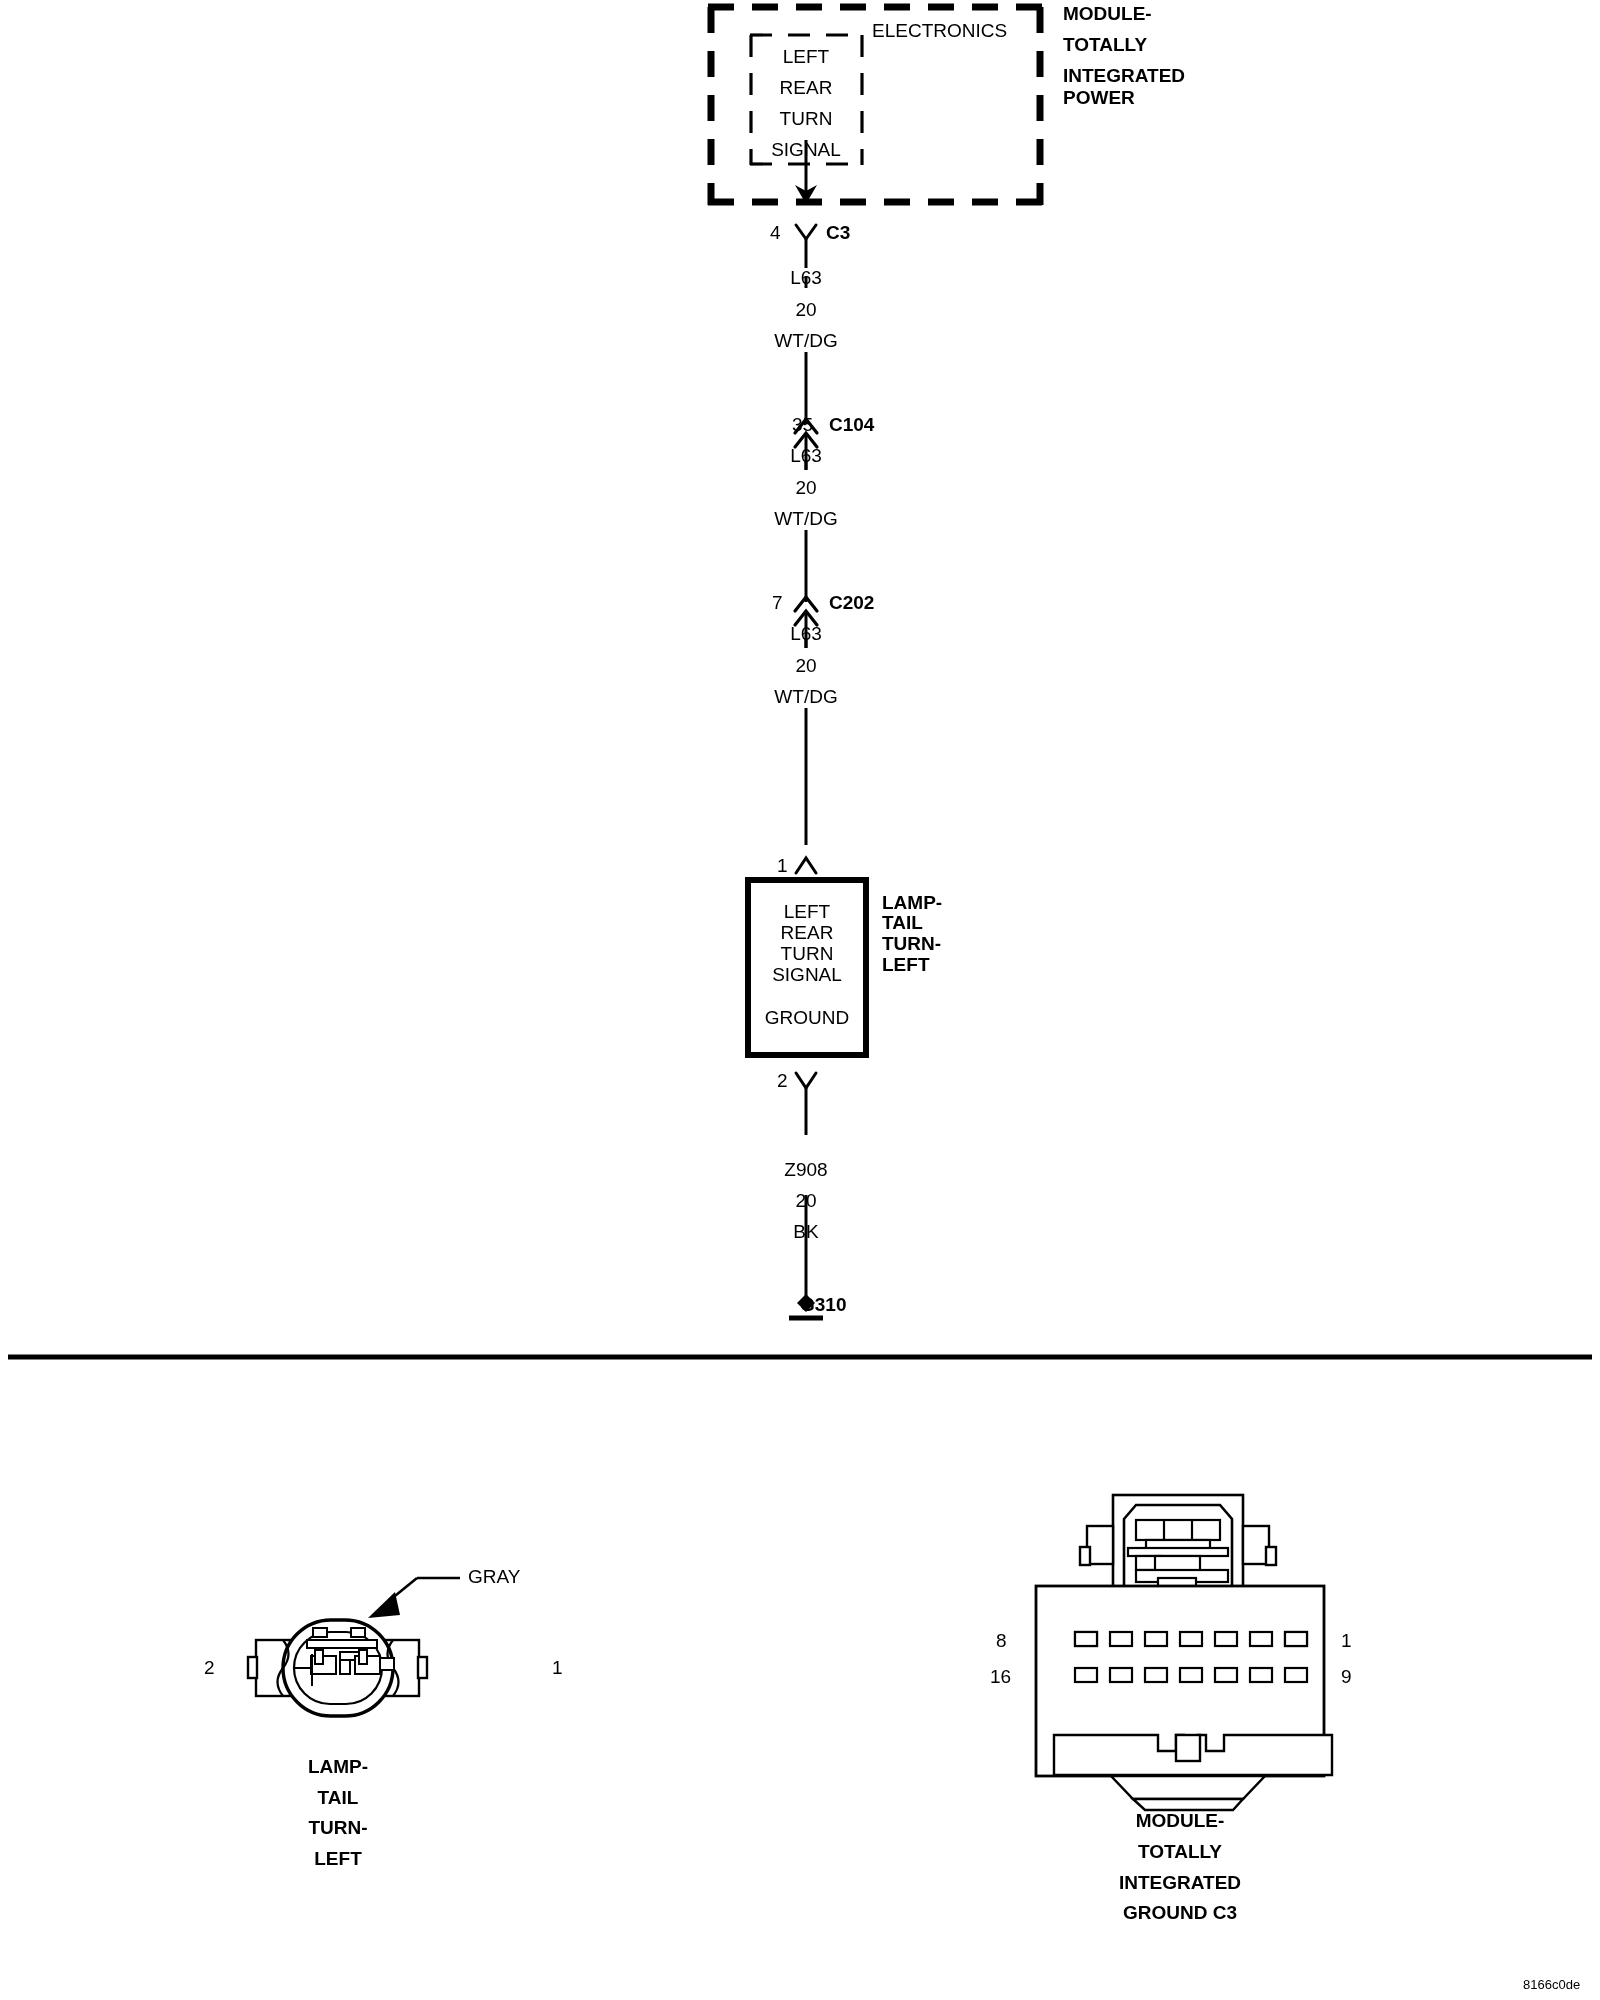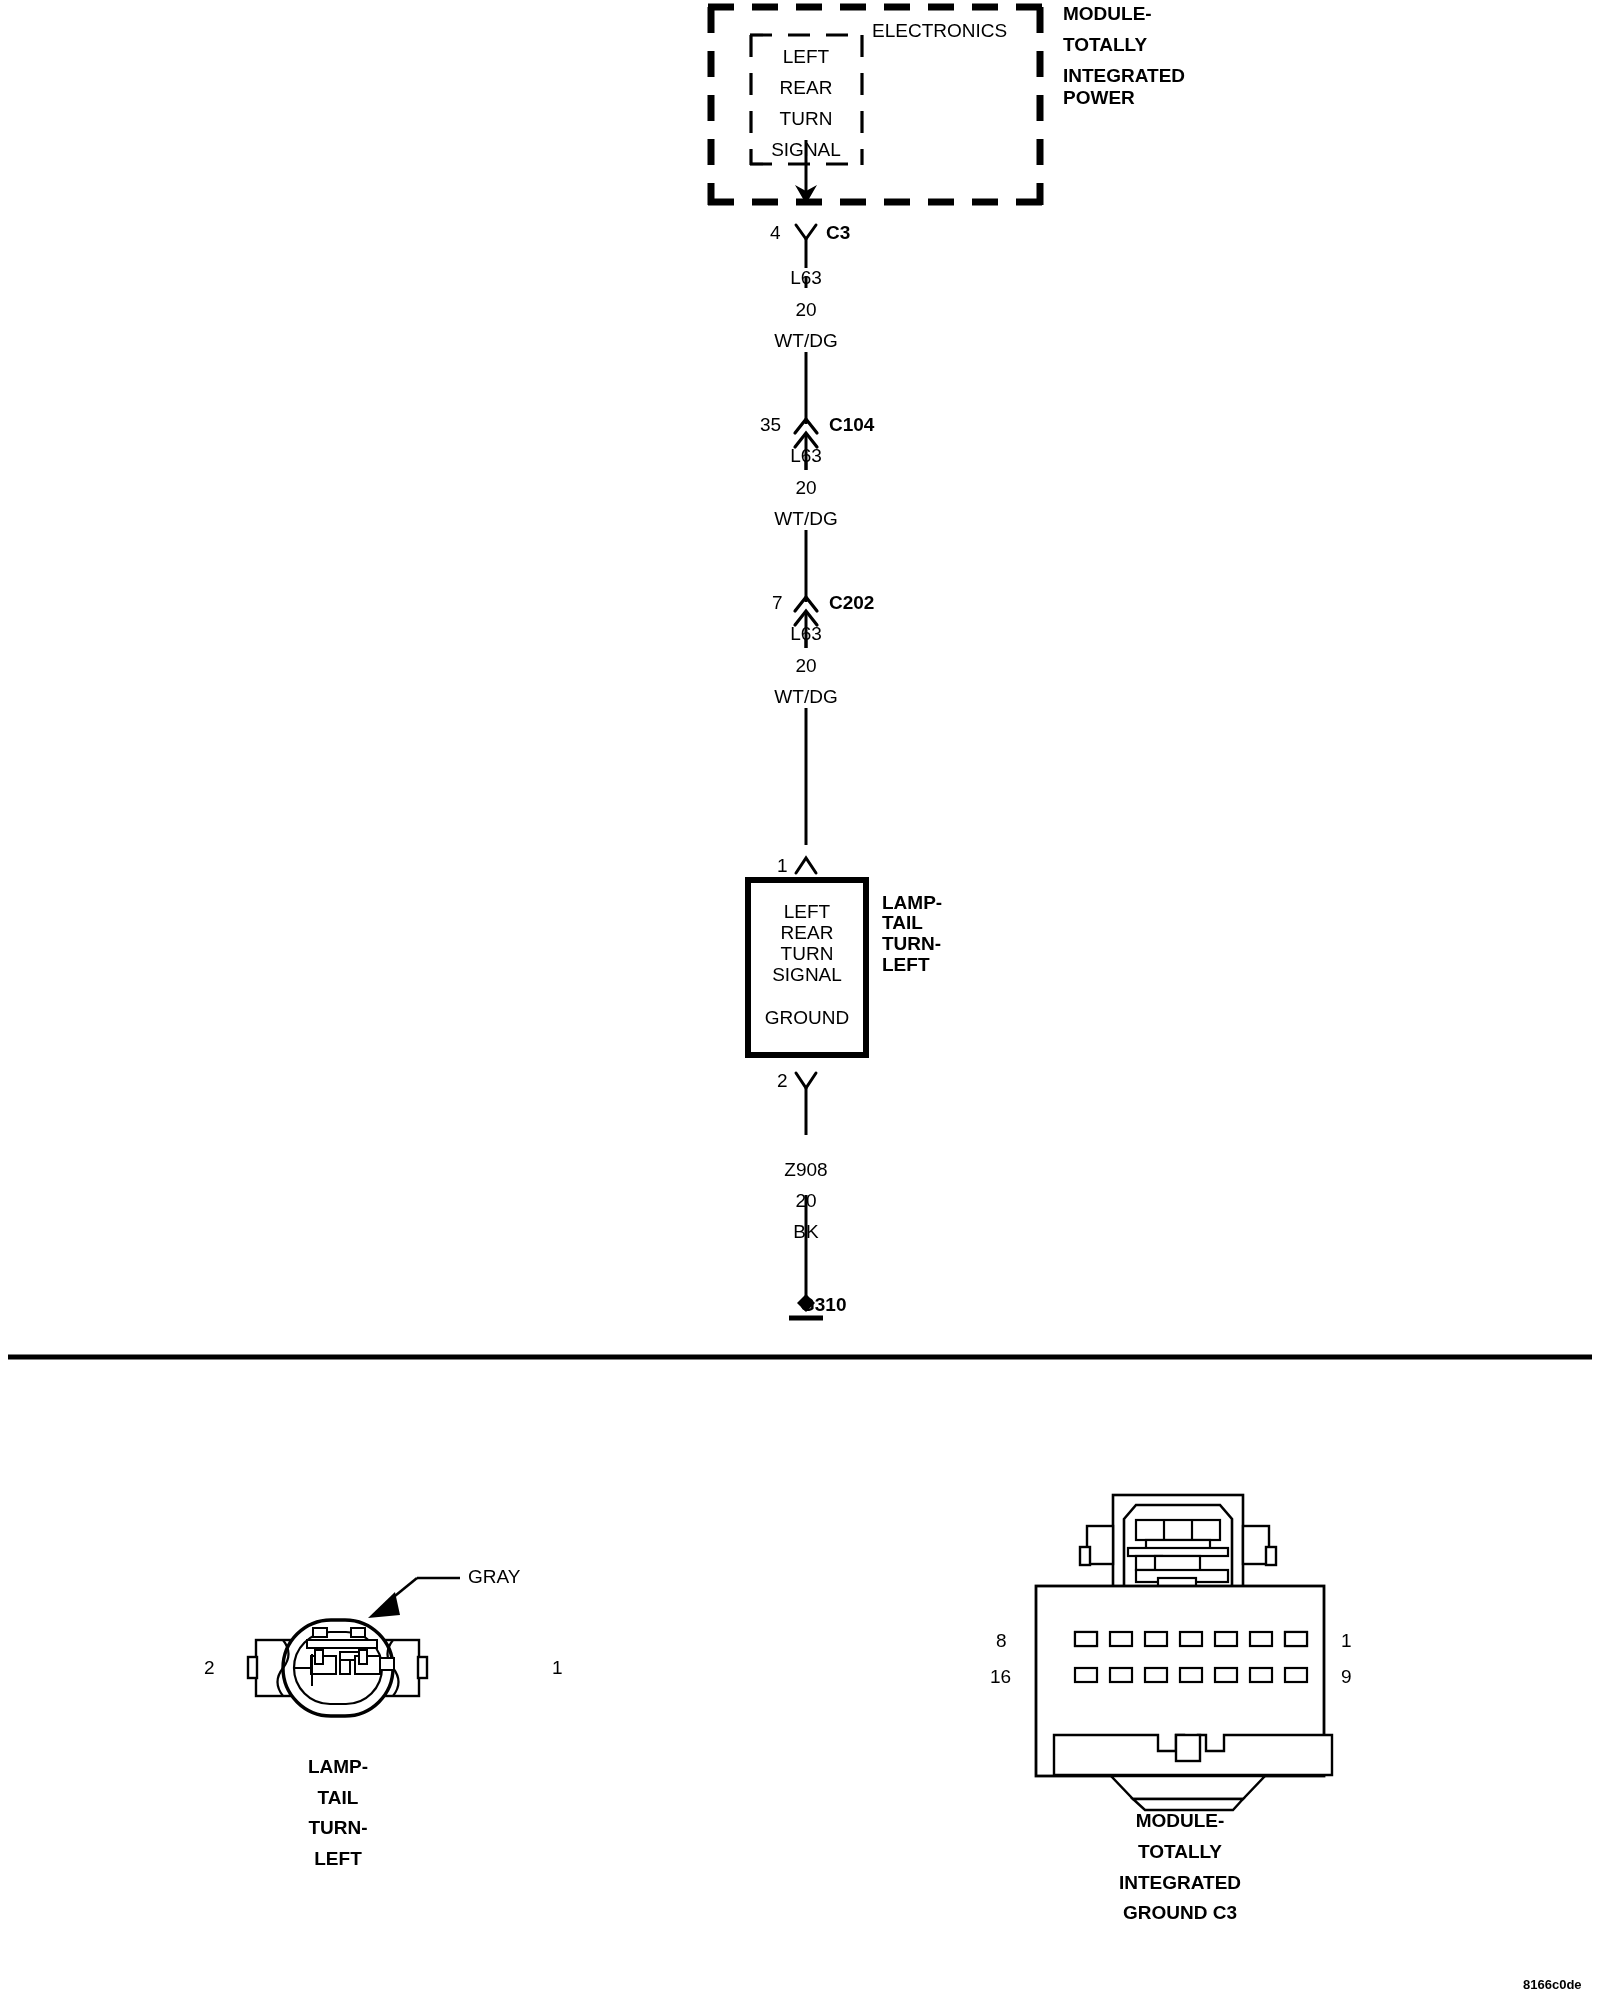--- a/index.html
+++ b/index.html
@@ -6,21 +6,21 @@
   body{
     width:1600px;height:2000px;position:relative;overflow:hidden;
     font-family:"Liberation Sans","DejaVu Sans",sans-serif;
     color:#000;
   }
   .stage{position:absolute;left:0;top:0;width:1536px;height:2000px;}
   svg.layer{position:absolute;left:0;top:0;width:1600px;height:2000px;}
   .txt{position:absolute;white-space:pre;color:#000;line-height:1;}
   .t-norm{font-size:19px;font-weight:400;}
   .t-bold{font-size:19px;font-weight:700;}
-  .t-code{font-size:13px;font-weight:700;}
+  .t-code{font-size:13px;font-weight:400;}
   .ctr{transform:translateX(-50%);}
 </style>
 </head>
 <body>
 
 <div class="stage">
 
   <svg class="layer" viewBox="0 0 1600 2000">
 
     <g>
@@ -201,21 +201,21 @@
   <div class="txt t-norm ctr" style="left:806px;top:109px;">TURN</div>
   <div class="txt t-norm ctr" style="left:806px;top:140px;">SIGNAL</div>
 
   <div class="txt t-norm" style="left:770px;top:223px;">4</div>
   <div class="txt t-bold" style="left:826px;top:223px;text-align:right;">C3</div>
 
   <div class="txt t-norm ctr" style="left:806px;top:268px;">L63</div>
   <div class="txt t-norm ctr" style="left:806px;top:300px;">20</div>
   <div class="txt t-norm ctr" style="left:806px;top:331px;">WT/DG</div>
 
-  <div class="txt t-norm" style="left:760px;top:415px;">35</div>
+  <div class="txt t-norm" style="left:792px;top:415px;">35</div>
   <div class="txt t-bold" style="left:829px;top:415px;">C104</div>
 
   <div class="txt t-norm ctr" style="left:806px;top:446px;">L63</div>
   <div class="txt t-norm ctr" style="left:806px;top:478px;">20</div>
   <div class="txt t-norm ctr" style="left:806px;top:509px;">WT/DG</div>
 
   <div class="txt t-norm" style="left:772px;top:593px;">7</div>
   <div class="txt t-bold" style="left:829px;top:593px;">C202</div>
 
   <div class="txt t-norm ctr" style="left:806px;top:624px;">L63</div>

